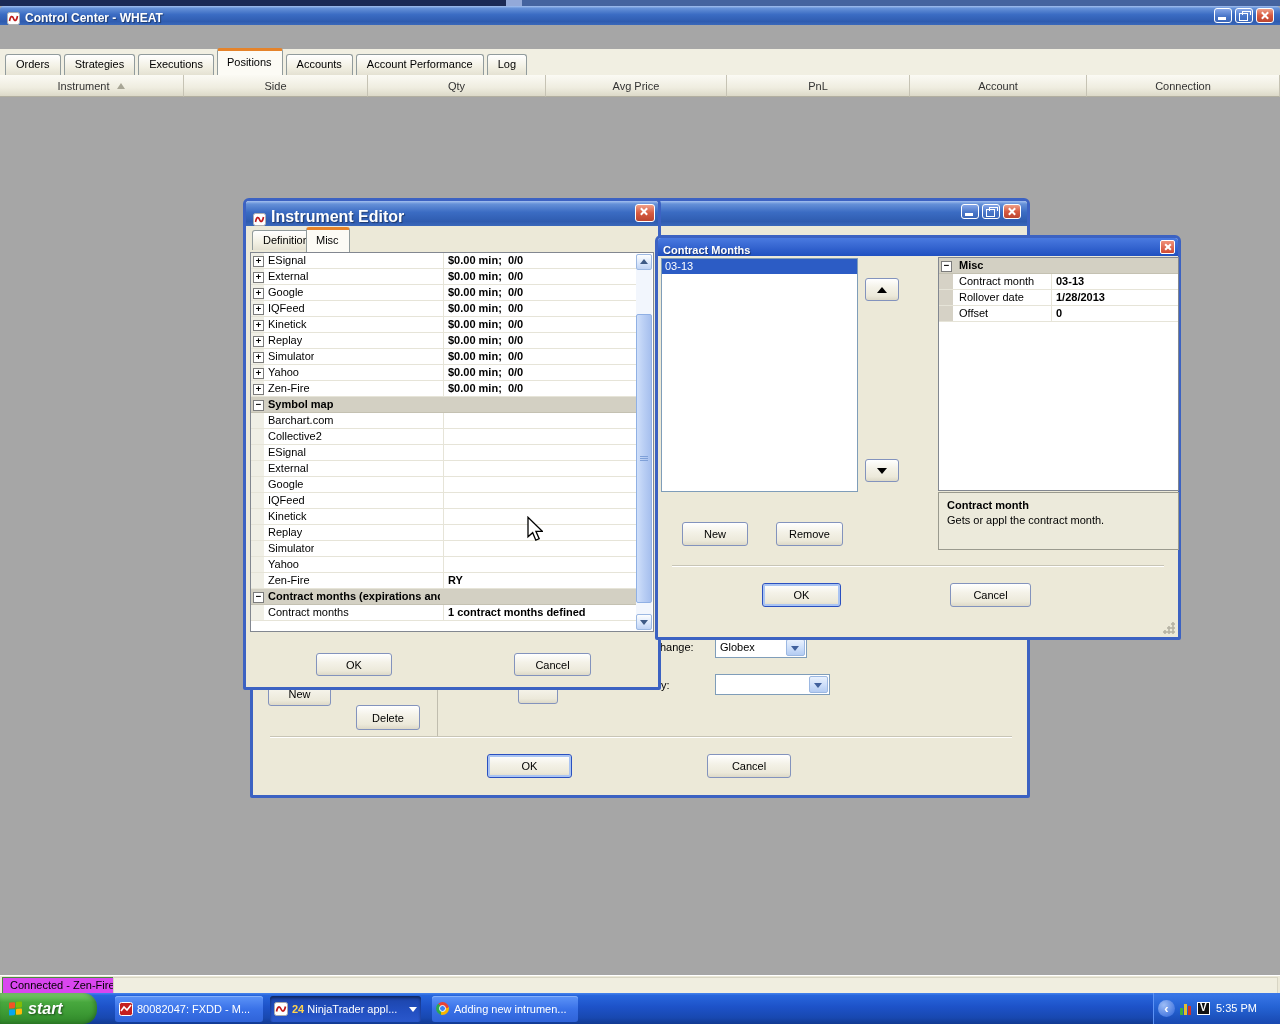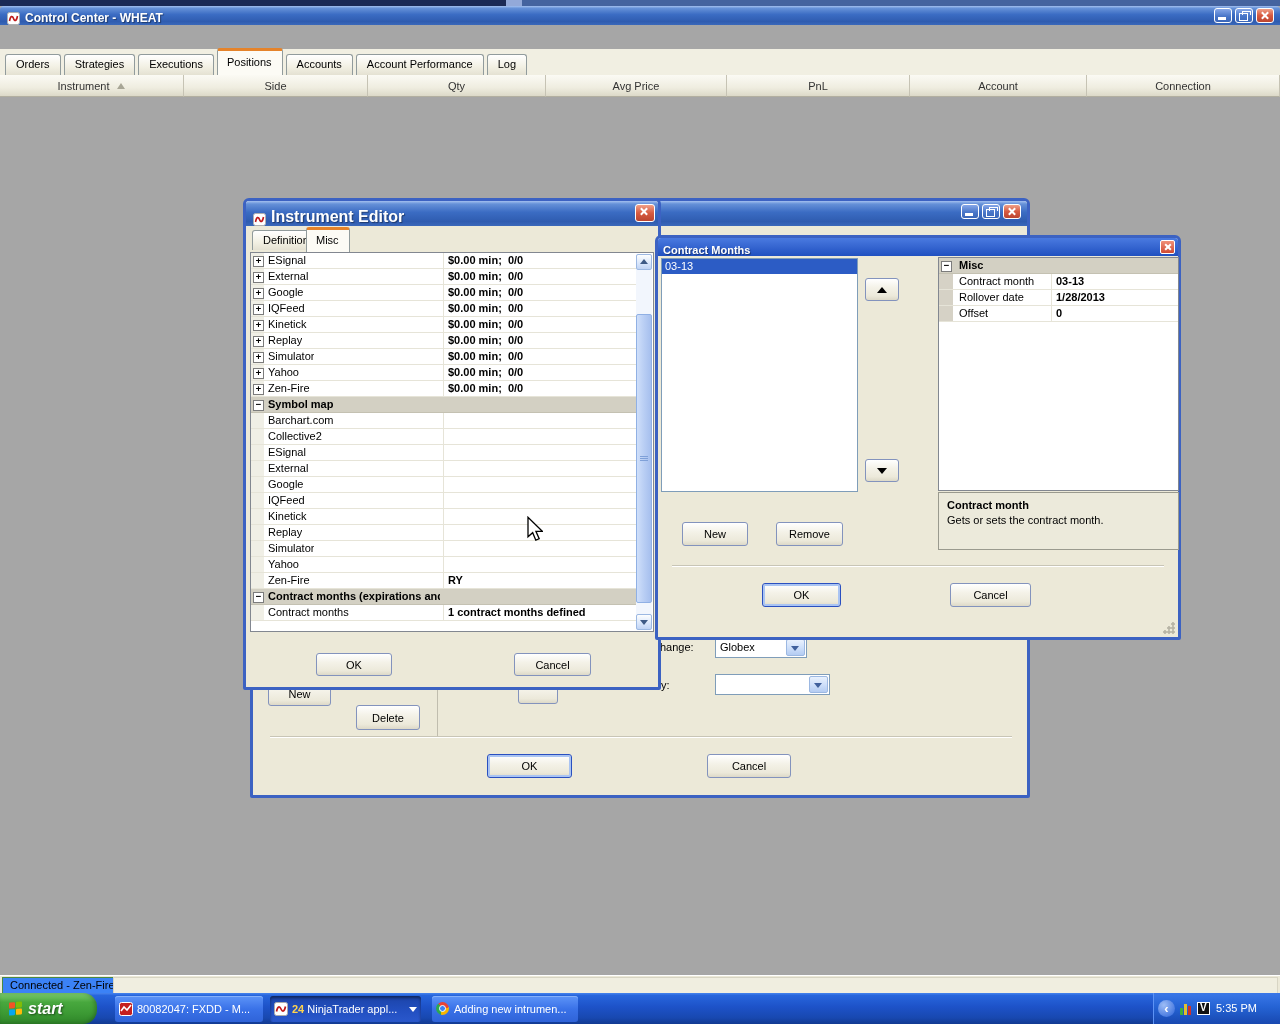--- a/index.html
+++ b/index.html
@@ -40,21 +40,21 @@
   #table-header{left:0;top:75px;width:1280px;height:22px;display:flex;}
   .th{height:22px;box-sizing:border-box;display:flex;align-items:center;justify-content:center;color:#333;
       background:linear-gradient(180deg,#fbfaf4,#efede0 60%,#dcd9c8);border-right:1px solid #c6c3b4;border-bottom:1px solid #b2afa0;}
   .sort-asc{width:0;height:0;margin-left:8px;border-left:4px solid transparent;border-right:4px solid transparent;
             border-bottom:6px solid #a8a696;}
   #client-area{left:0;top:97px;width:1280px;height:878px;background:#a6a6a6;}
 
   
   #status-bar{left:0;top:975px;width:1280px;height:18px;background:#ece9d8;border-top:1px solid #fff;box-sizing:border-box;}
   #status-badge{position:absolute;left:2px;top:1px;height:15px;line-height:15px;padding:0 7px;
-                background:#3b82f6;border:1px solid #4a8a42;color:#000;}
+                background:#d946ef;border:1px solid #4a8a42;color:#000;}
   #status-rest{position:absolute;left:113px;right:2px;top:1px;height:15px;background:#f0eee0;border:1px solid #d8d5c4;}
 
   
   .dialog{background:#ece9d8;border:3px solid #3c62c2;border-radius:6px 6px 2px 2px;box-sizing:content-box;}
   .dlg-titlebar{position:absolute;left:0;top:0;right:0;border-radius:3px 3px 0 0;}
   .xp-btn{display:flex;align-items:center;justify-content:center;background:linear-gradient(180deg,#ffffff,#f4f2e8 40%,#ece9da 80%,#ddd9c8);
           border:1px solid #8393bd;border-radius:3px;box-sizing:border-box;font-size:11px;}
   .xp-btn.focus{border:1px solid #2a50c0;box-shadow:inset 0 0 0 2px #aac4f2;}
   .combo{background:#fff;border:1px solid #7f9db9;box-sizing:border-box;}
   .combo .cval{position:absolute;left:4px;top:3px;}
@@ -457,21 +457,21 @@
           <div class="pg-row">
             <span class="pg-gutter"></span>
             <span class="pg-name">Offset</span>
             <span class="pg-vline"></span>
             <span class="pg-val">0</span>
           </div>
         </div>
     </div>
     <div class="abs desc-panel" style="left:280px;top:254px;width:241px;height:58px;">
       <div style="position:absolute;left:8px;top:6px;font-weight:bold;">Contract month</div>
-      <div style="position:absolute;left:8px;top:21px;">Gets or sets the contract month.</div>
+      <div style="position:absolute;left:8px;top:21px;">Gets or appl the contract month.</div>
     </div>
     <div class="abs xp-btn" style="left:24px;top:284px;width:66px;height:24px;">
       <span>New</span>
     </div>
     <div class="abs xp-btn" style="left:118px;top:284px;width:67px;height:24px;">
       <span>Remove</span>
     </div>
     <div class="abs hsep" style="left:14px;top:327px;width:492px;"></div>
     <div class="abs xp-btn focus" style="left:104px;top:345px;width:79px;height:24px;">
       <span>OK</span>

